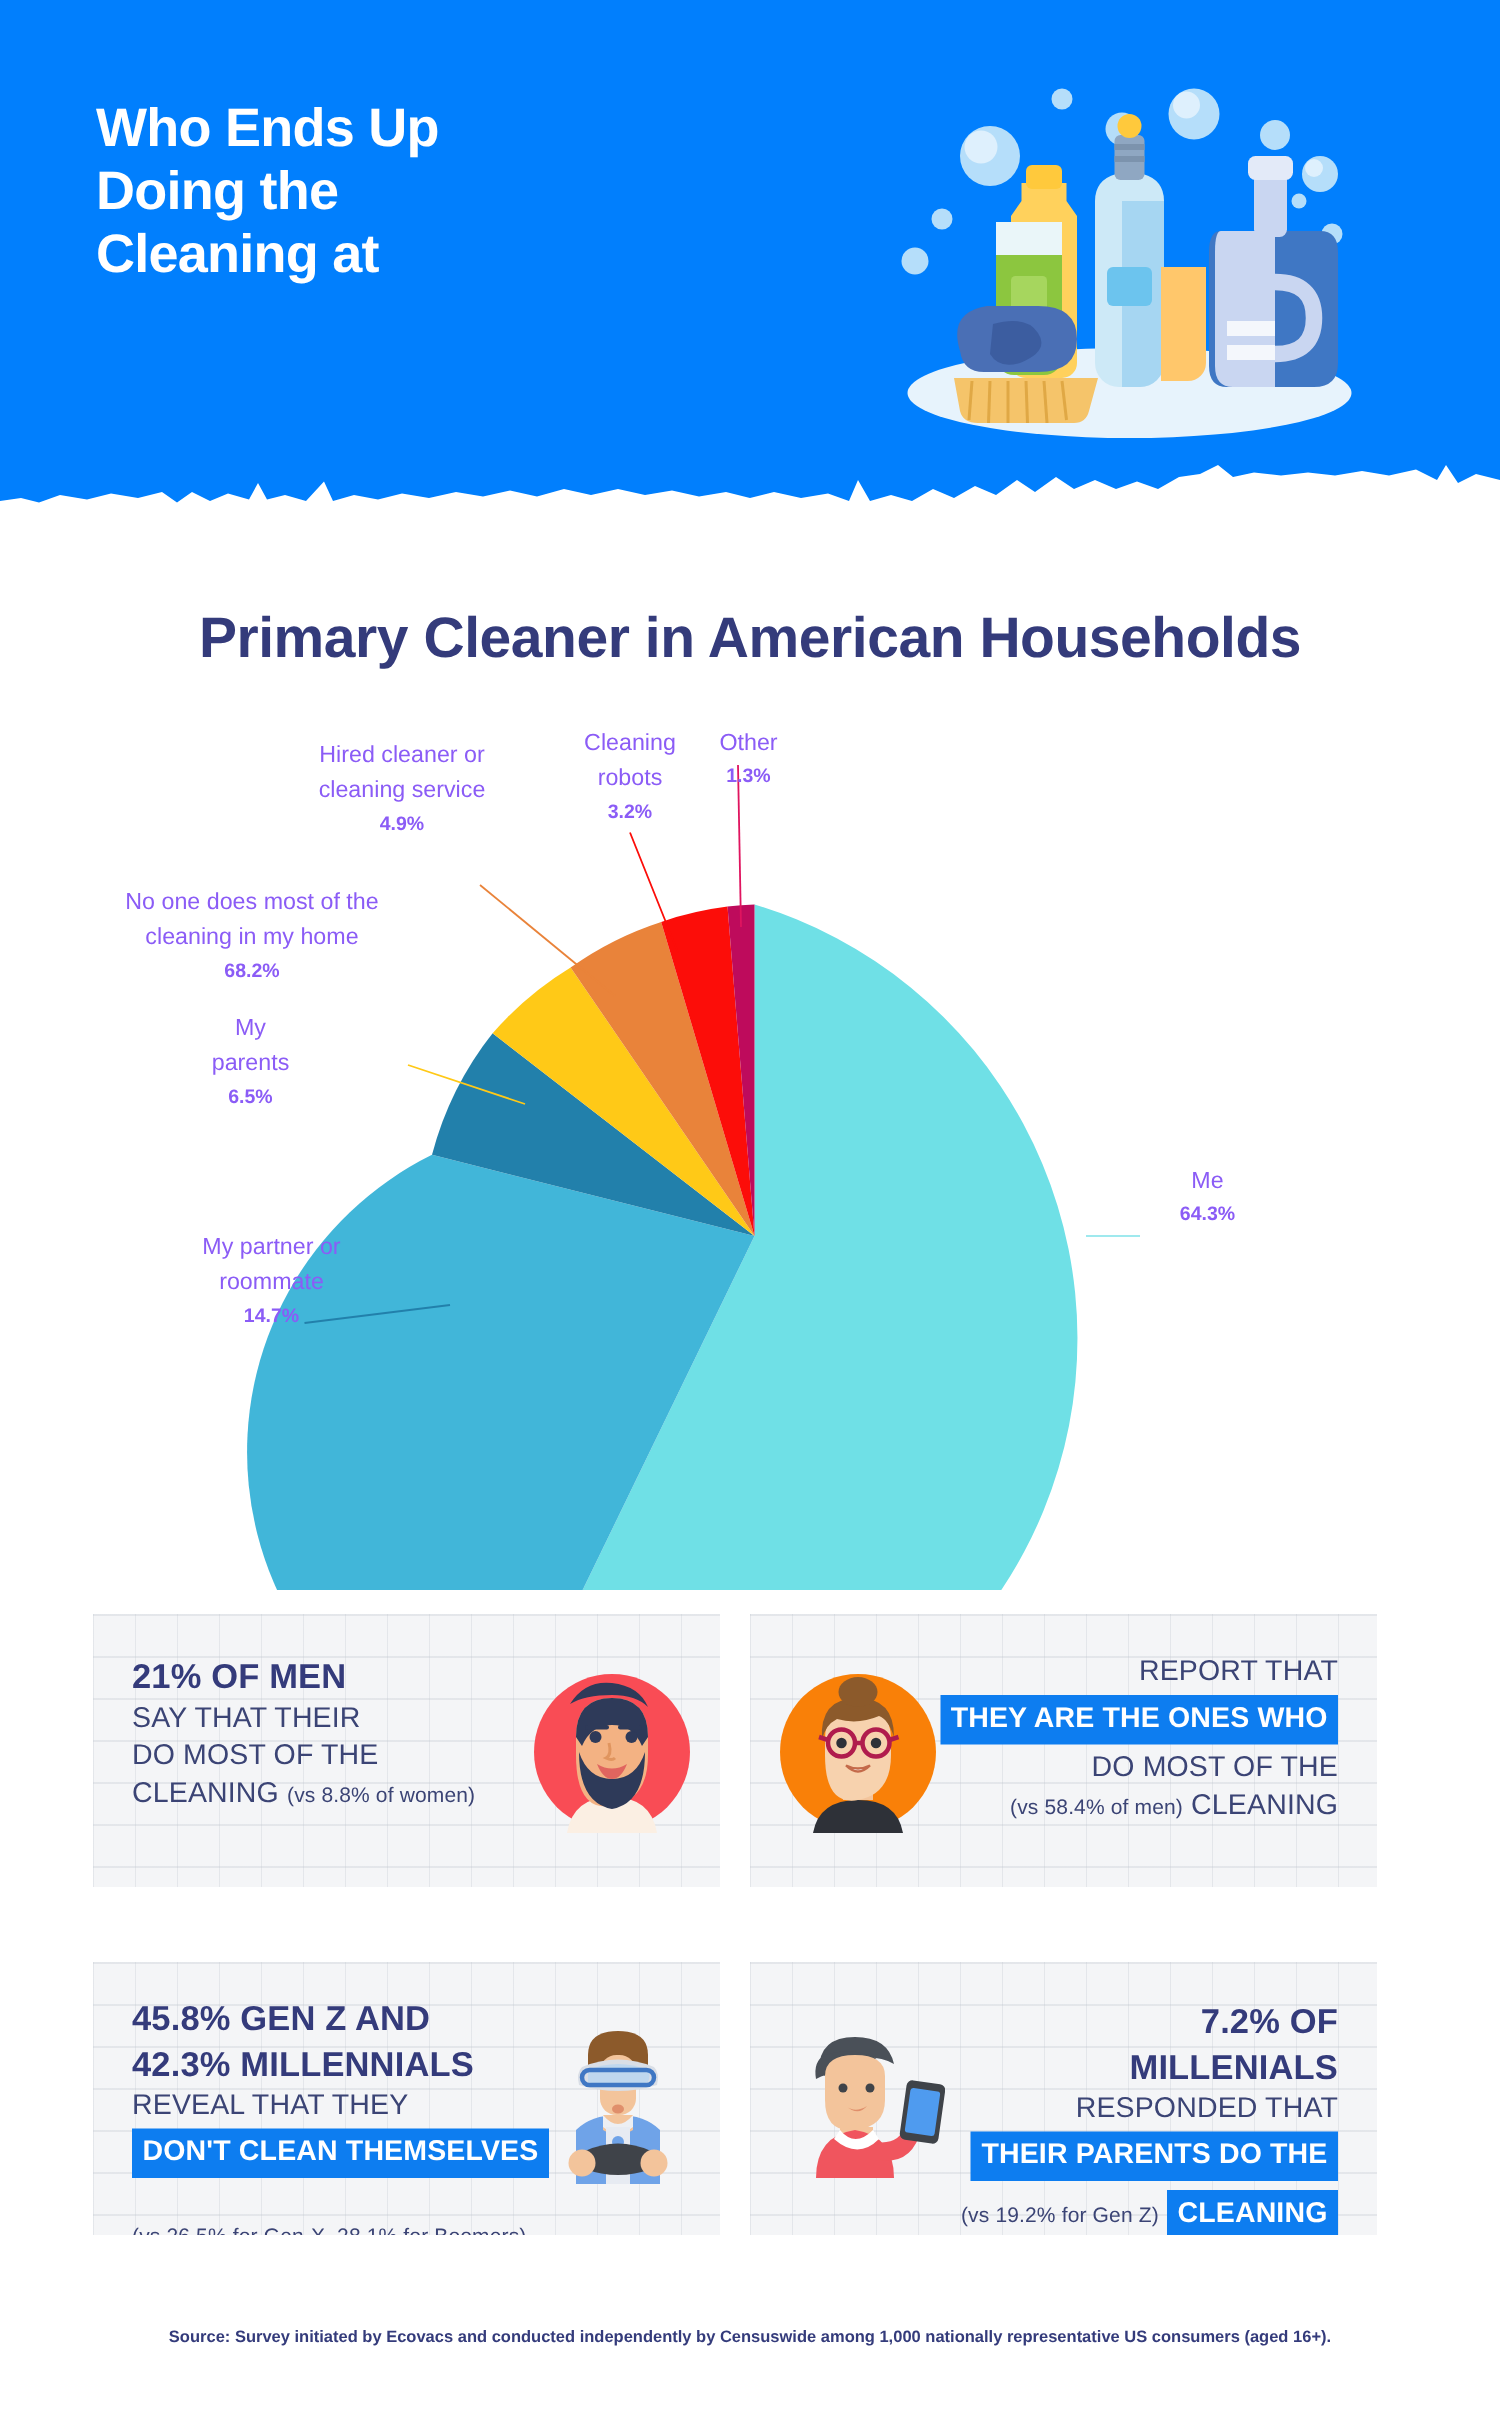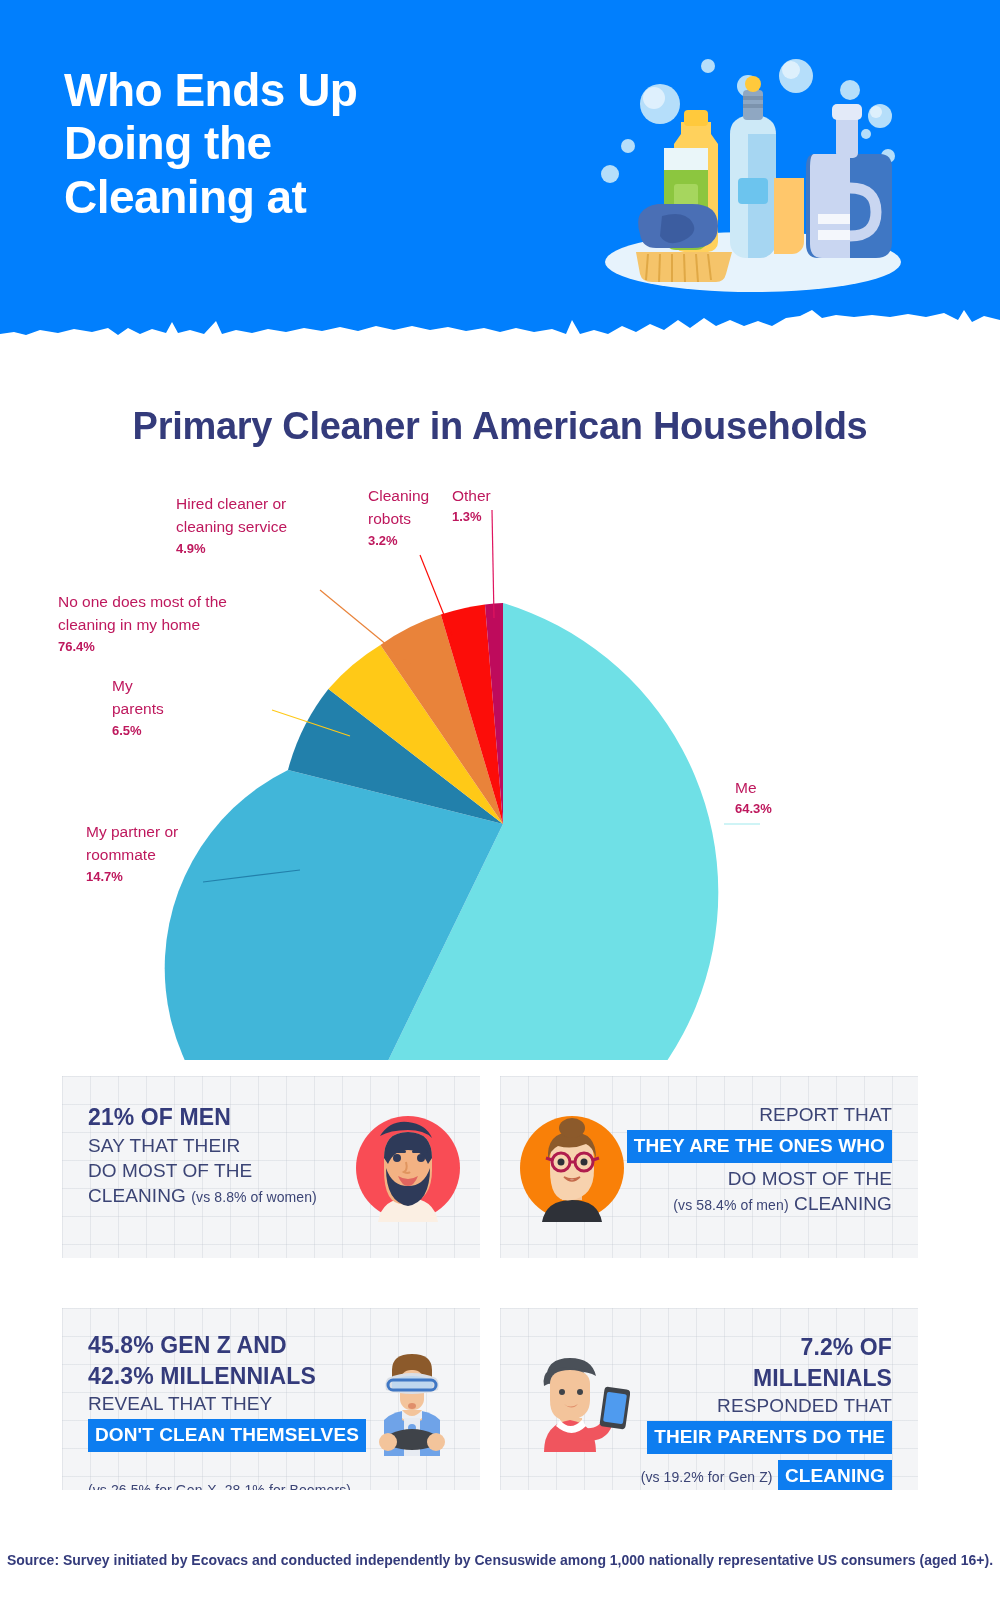--- a/index.html
+++ b/index.html
@@ -16,21 +16,21 @@
   .header {
     position: absolute; left: 0; top: 0;
     width: 1000px; height: 356px;
     background: #017FFD;
     overflow: hidden;
   }
   .header-title {
     position: absolute; left: 64px; top: 64px;
     width: 520px;
     color: #ffffff;
-    font-size: 46px;
+    font-size: 36px;
     font-weight: bold;
     line-height: 1.16;
     letter-spacing: -0.5px;
   }
   .header-title .tline { display:block; }
 
   
   .torn {
     position: absolute; left: 0; bottom: 0;
     width: 1000px; height: 48px;
@@ -50,24 +50,24 @@
     color: #343b7b;
     font-size: 38px;
     font-weight: bold;
     letter-spacing: -0.3px;
   }
   .pie-wrap { position: absolute; left: 0; top: 450px; width: 1000px; height: 610px; }
   .pie-svg { position:absolute; left:0; top:0; }
 
   .pie-label {
     position: absolute;
-    color: #be185d;
+    color: #8b5cf6;
     font-size: 15.5px;
     line-height: 1.5;
-    text-align: left;
+    text-align: center;
   }
   .pie-label .pct { display:block; font-weight: bold; font-size: 13px; }
 
   
   .cards {
     position: absolute; left: 62px; top: 1076px;
     width: 876px; height: 430px;
   }
   .card {
     position: absolute;
@@ -113,21 +113,21 @@
   .av-tl { right: 18px; top: 38px; }
   .av-tr { left: 18px;  top: 38px; }
   .av-bl { right: 14px; top: 40px; }
   .av-br { left: 22px;  top: 36px; }
 
   
   .footer {
     position: absolute; left: 0; top: 1552px;
     width: 1000px; text-align: center;
     color: #343b7b;
-    font-size: 14px;
+    font-size: 11px;
     font-weight: bold;
   }
 </style>
 </head>
 <body>
 
 <div class="page">
 
   <div class="header">
 
@@ -246,21 +246,21 @@
 
     <div class="pie-label" style="left:112px; top:224px; width:110px;">
       <span>My</span><br>
       <span>parents</span>
       <span class="pct">6.5%</span>
     </div>
 
     <div class="pie-label" style="left:58px; top:140px; width:220px;">
       <span>No one does most of the</span><br>
       <span>cleaning in my home</span>
-      <span class="pct">76.4%</span>
+      <span class="pct">68.2%</span>
     </div>
 
     <div class="pie-label" style="left:176px; top:42px; width:184px;">
       <span>Hired cleaner or</span><br>
       <span>cleaning service</span>
       <span class="pct">4.9%</span>
     </div>
 
     <div class="pie-label" style="left:368px; top:34px; width:104px;">
       <span>Cleaning</span><br>

